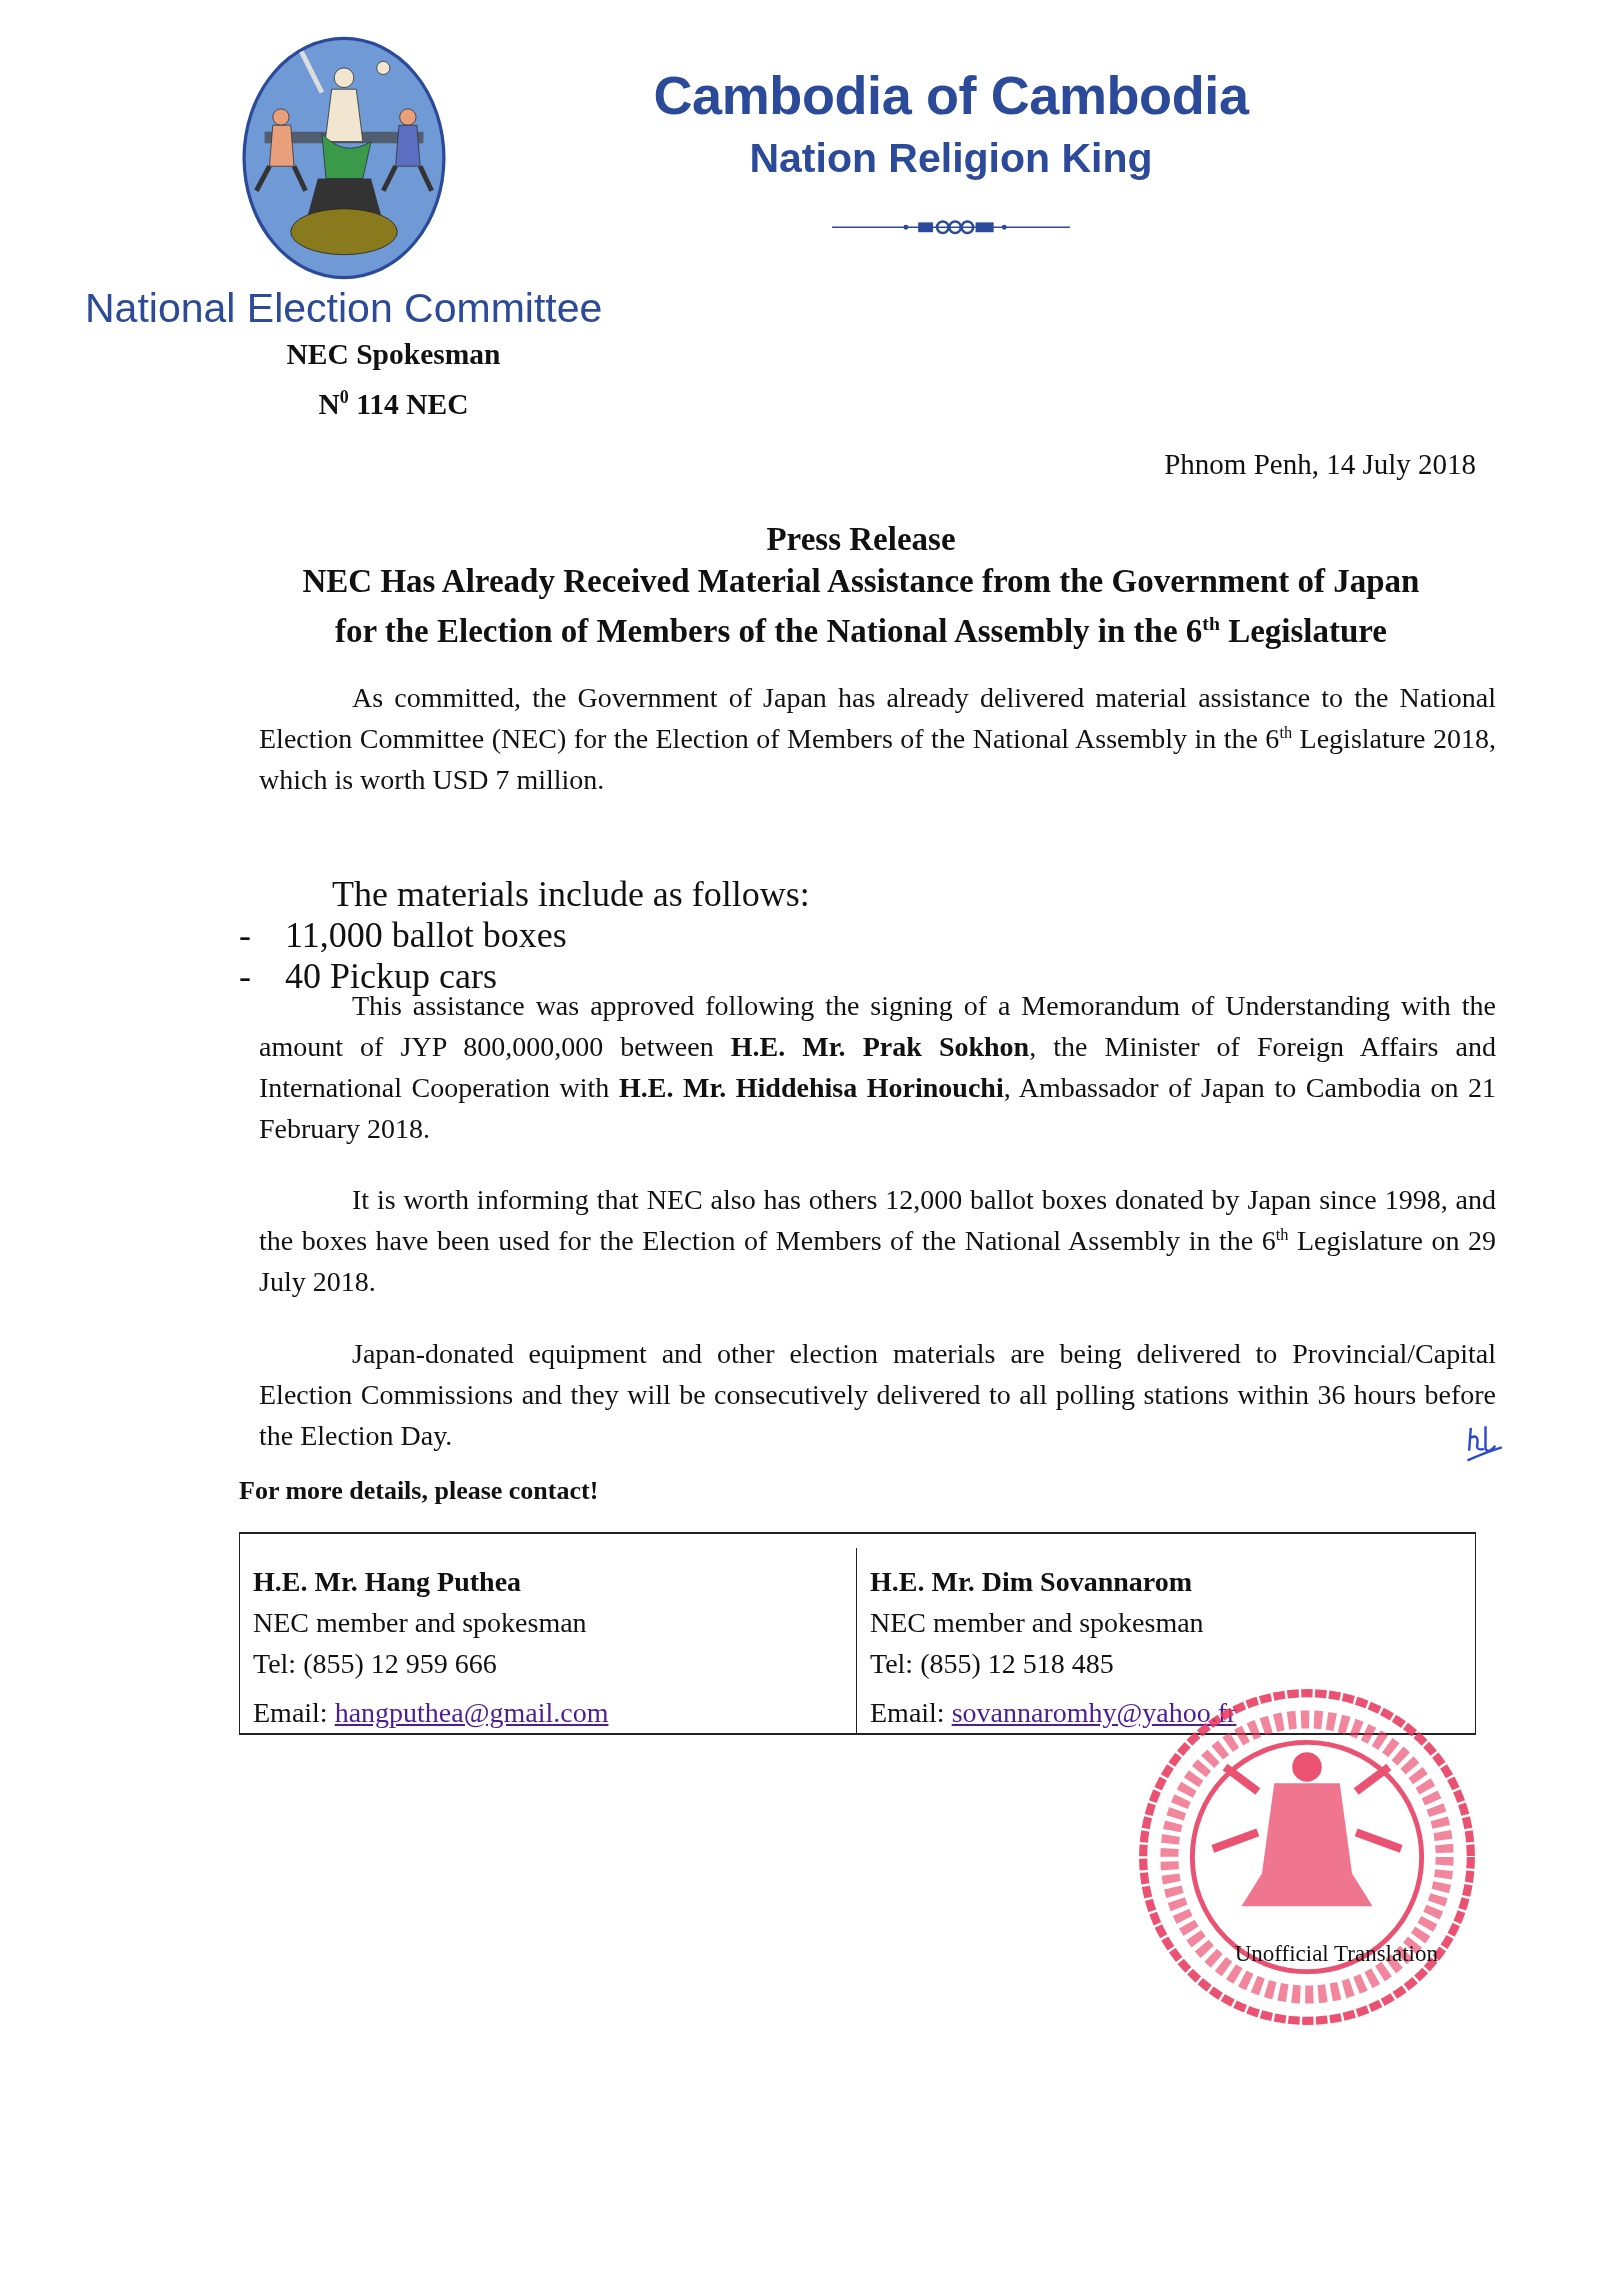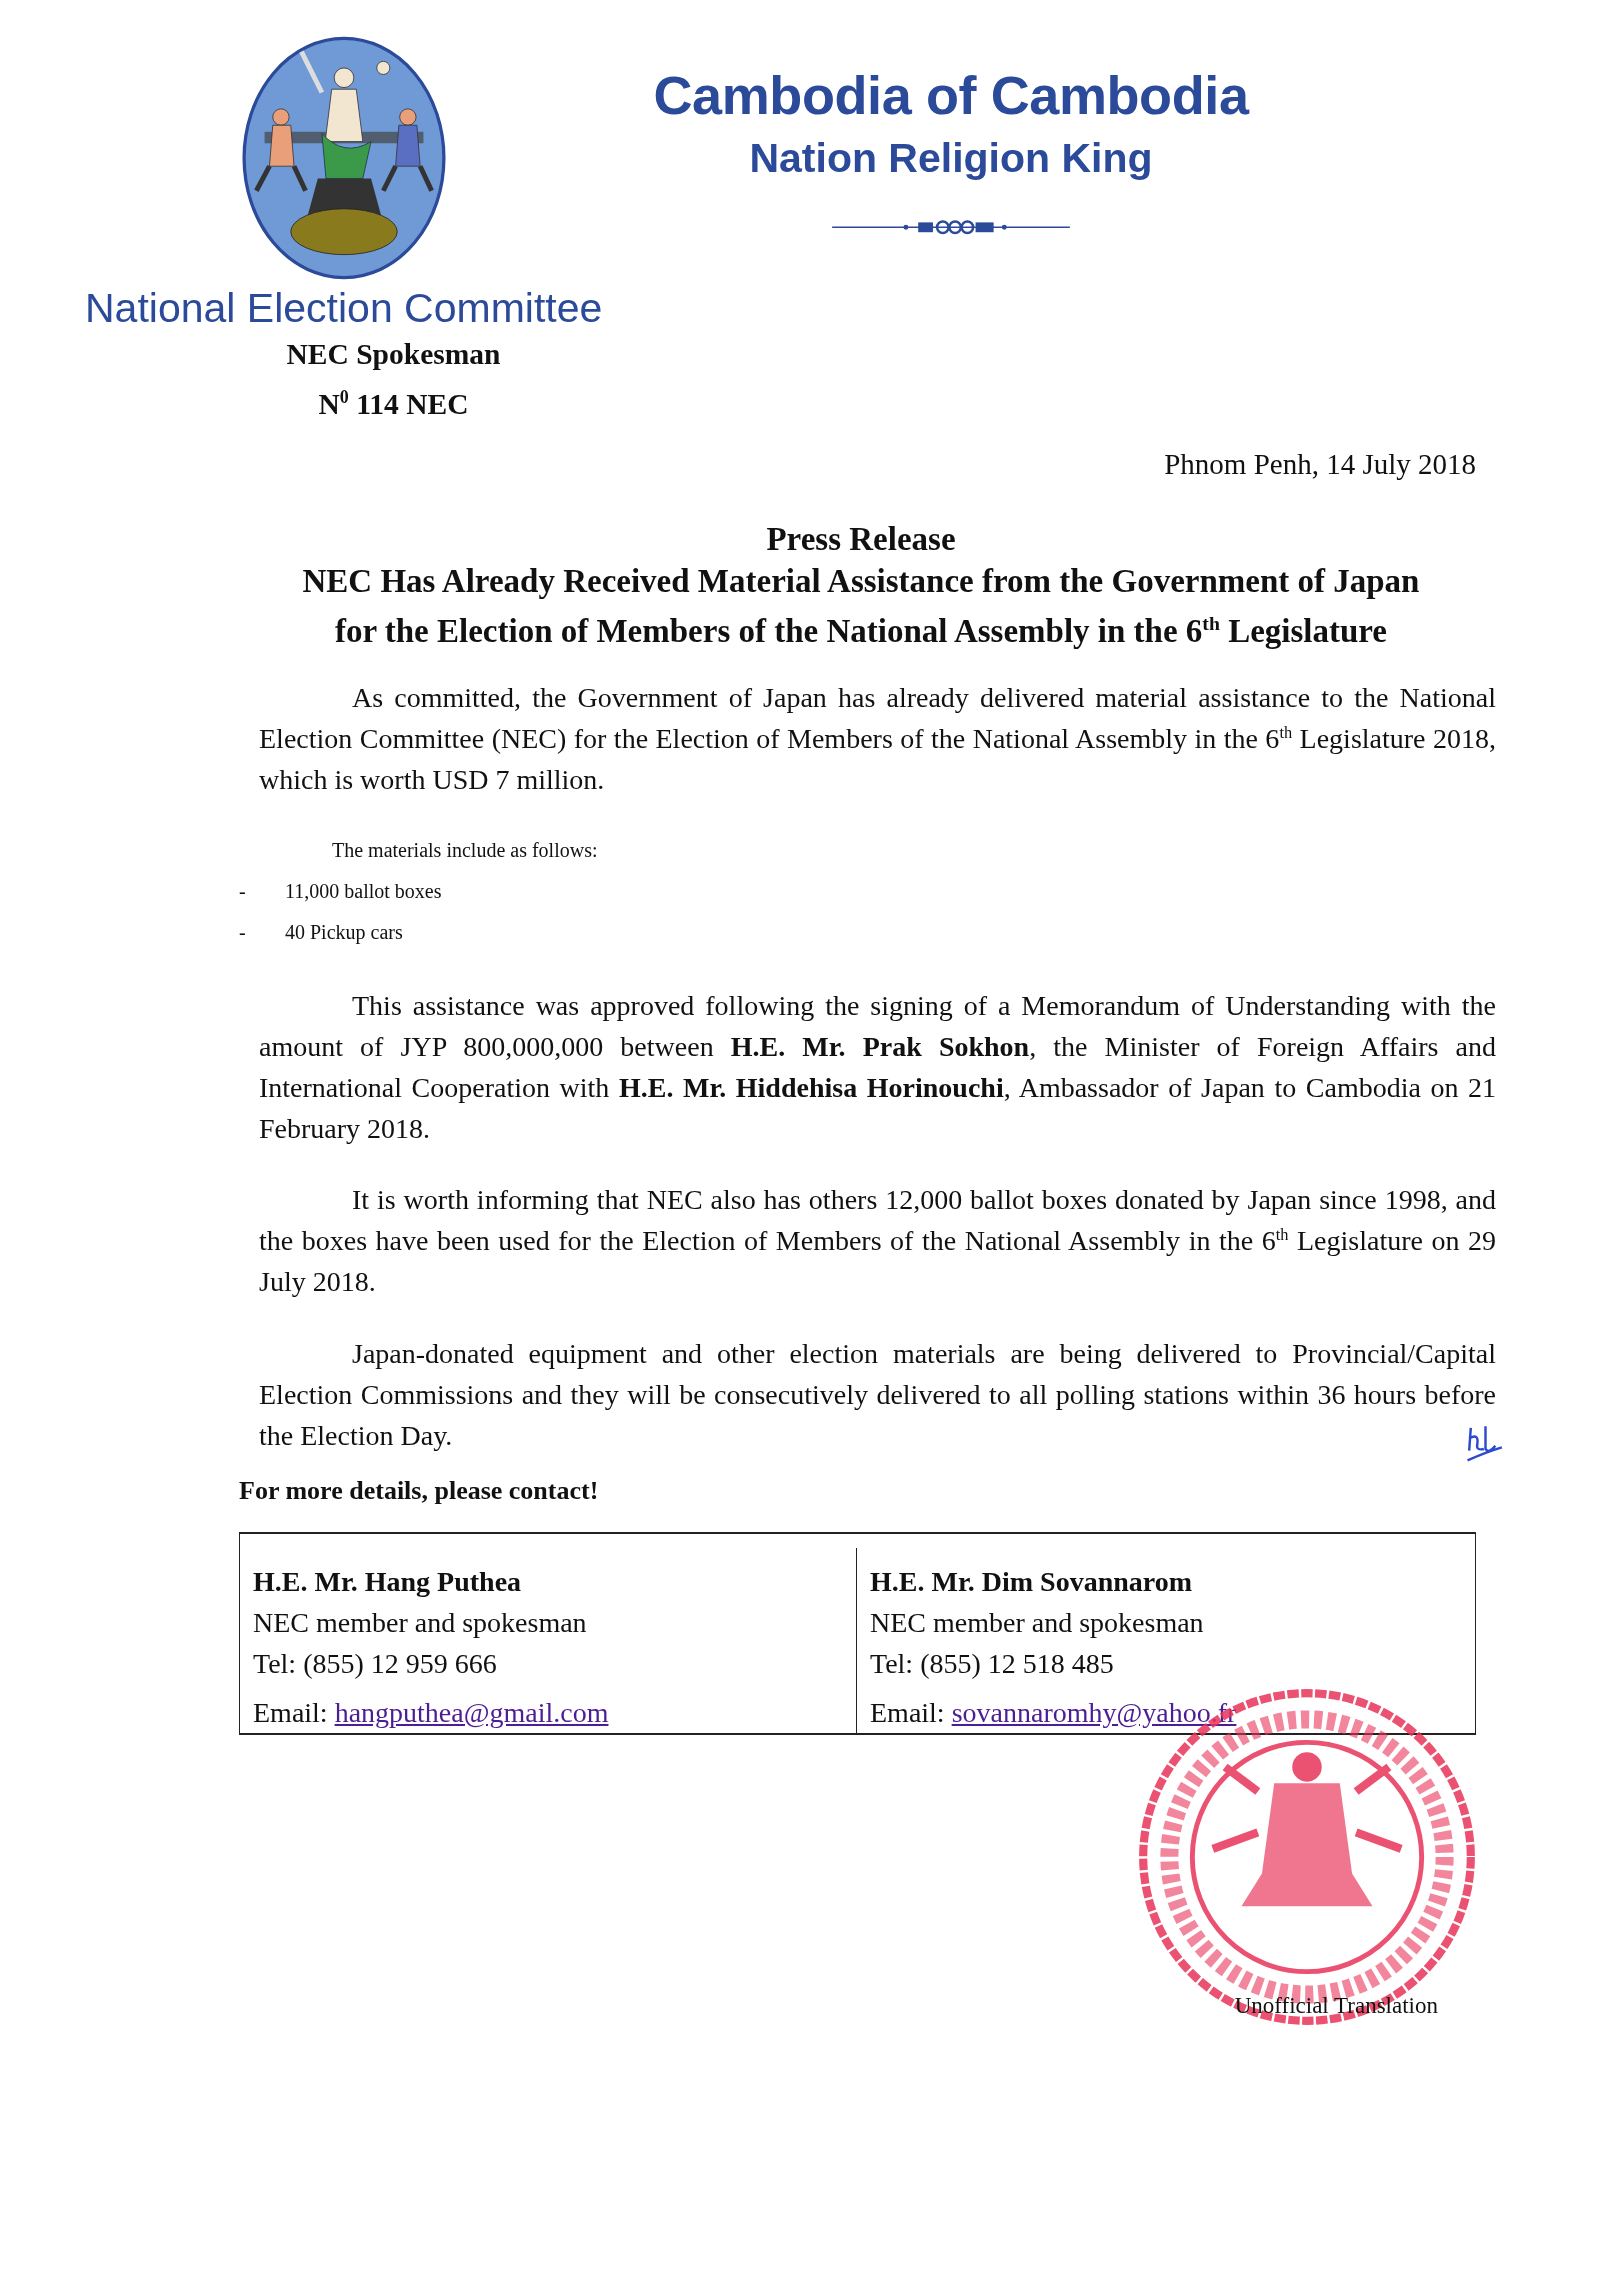--- a/index.html
+++ b/index.html
@@ -19,39 +19,39 @@
   #number sup { font-size:18px; }
   #date { right:134px; top:448px; font-size:29px; }
 
   #titles { left:205px; top:518px; width:1312px; text-align:center; font-weight:bold; font-size:33px; line-height:42px; }
   #titles sup { font-size:19.7px; }
 
   .body-text { left:239px; width:1237px; font-size:28px; line-height:41px; text-align:justify;margin-left:20px; }
   .body-text p { margin:0; text-indent:93px; }
   .body-text sup { font-size:16.4px; line-height:0; }
   #p1 { top:677px; }
-  #materials { left:332px; top:830px; font-size:20px; line-height:41px; }
+  #materials { left:332px; top:874px; font-size:36px; line-height:41px; }
   .bullet { display:flex; margin-left:0; }
   .bullet .dash { width:46px; }
   #p2 { top:985px; }
   #p3 { top:1179px; }
   #p4 { top:1333px; }
   #contact-heading { left:239px; top:1476px; font-size:26px; font-weight:bold; }
 
   #contact-table { left:239px; top:1532px; width:1237px; height:203px; border:1.6px solid #222; border-top:2.5px solid #222; border-bottom:2.5px solid #222; display:flex; box-sizing:border-box;align-items:flex-end; }
   .cell { flex:0 0 auto; padding:13px 13px 0 13px; font-size:28px; line-height:41px; box-sizing:border-box; }
   .cell.left { width:617px; border-right:1.6px solid #222; }
   .cell.right { width:617px; }
   .cell .name { font-weight:bold; }
   .cell .email { margin-top:8.2px; }
   .cell .email a { color:#4c1d95; text-decoration:underline; }
 
   #initials { left:1461px; top:1418px; width:49px; height:49px; }
   #stamp { left:1135px; top:1685px; width:344px; height:344px; opacity:0.85; }
-  #unofficial { right:172px; top:1993px; font-size:23px; }
+  #unofficial { right:172px; top:1941px; font-size:23px; }
 </style>
 </head>
 <body>
 
 <svg id="logo" class="abs" viewBox="0 0 254 300">
   <ellipse cx="127" cy="150" rx="122" ry="146" fill="#6f9ad6" stroke="#2c4a9a" stroke-width="4"></ellipse>
   <rect x="30" y="118" width="194" height="14" fill="#444" opacity="0.7"></rect>
   <circle cx="127" cy="52" r="12" fill="#f3e6d0" stroke="#333"></circle>
   <path d="M112 66 L142 66 L150 130 L104 130 Z" fill="#f3e6d0" stroke="#333"></path>
   <path d="M100 120 Q127 150 160 130 L150 175 L105 175 Z" fill="#3a9a4a" stroke="#234"></path>

